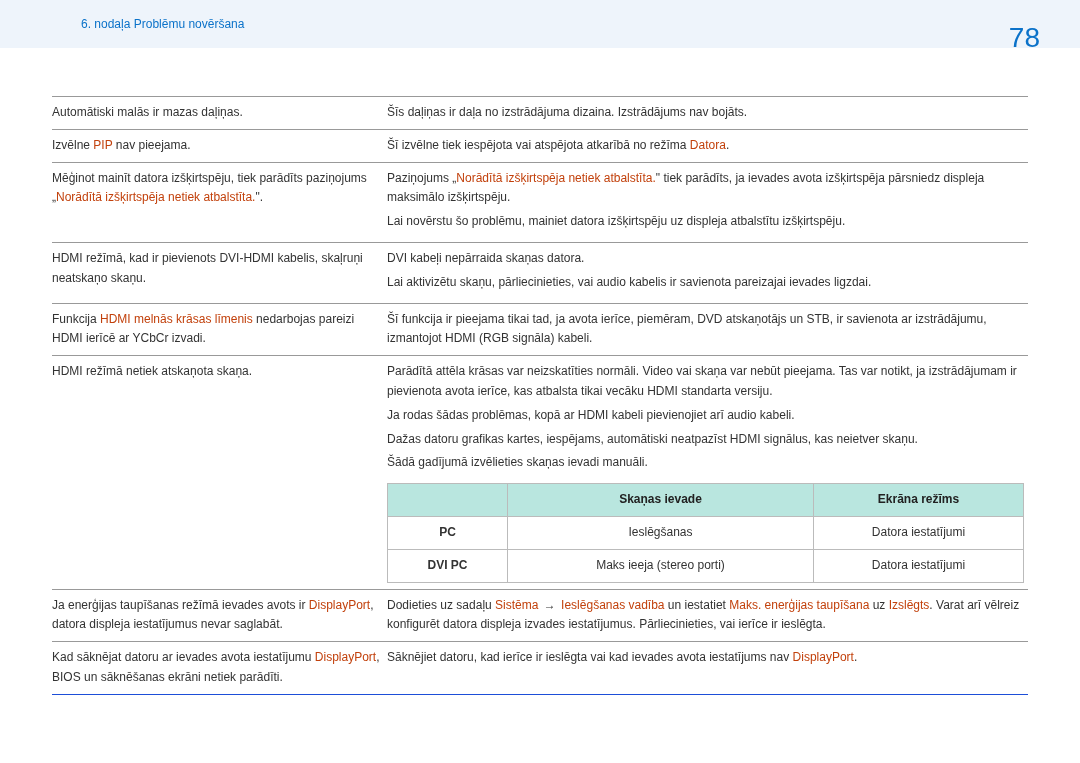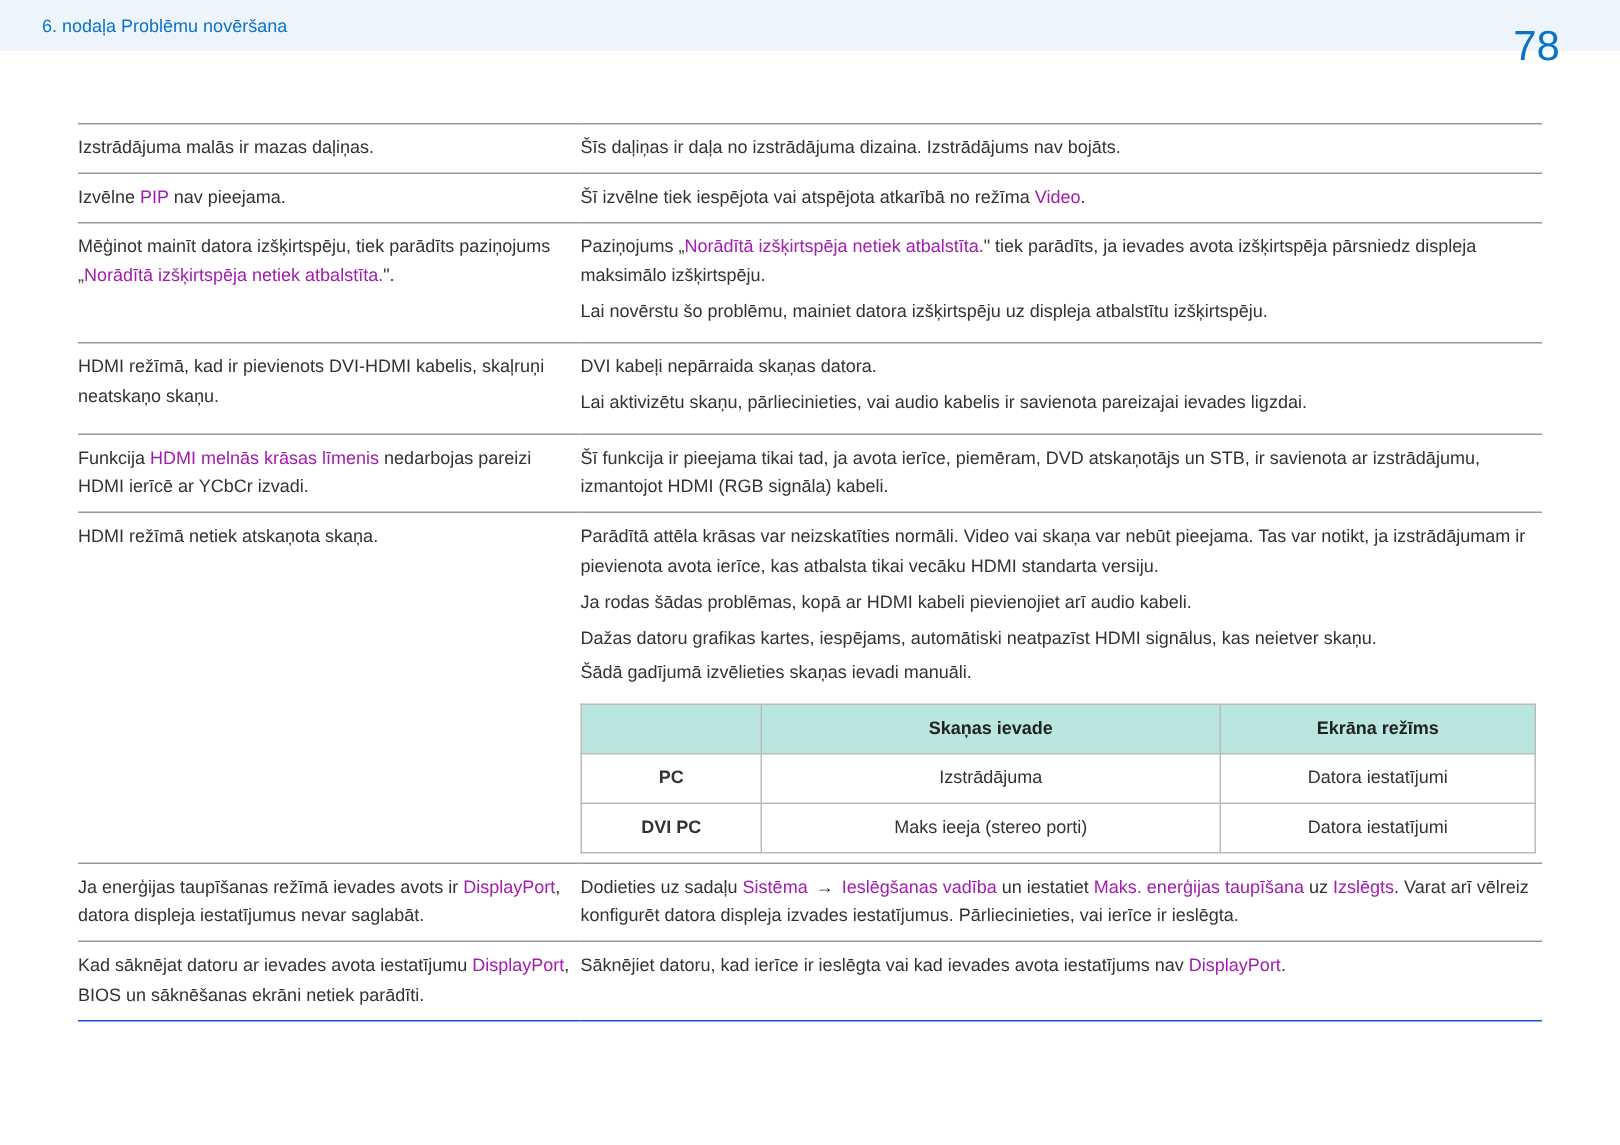--- a/index.html
+++ b/index.html
@@ -7,25 +7,25 @@
       font-family: Arial, Helvetica, sans-serif;
       font-size: 12px;
       color: #333;
       background: #fff;
       width: 1080px;
       height: 763px;
       position: relative;
     }
     .header {
       background: #eef4fb;
-      height: 34px;
+      height: 48px;
       display: flex;
       align-items: center;
       justify-content: space-between;
-      padding: 0 40px 0 28px;
+      padding: 0 40px 0 81px;
     }
     .chapter-title {
       color: #0b72c9;
       font-size: 12px;
     }
     .page-num {
       color: #0b72c9;
       font-size: 28px;
       font-weight: 400;
       margin-top: 28px;
@@ -46,21 +46,21 @@
       border-bottom: 1px solid #1d4ed8;
     }
     table.main td {
       padding: 6px 4px 6px 0;
       vertical-align: top;
     }
     td.left {
       width: 335px;
       padding-right: 10px;
     }
-    .link { color: #a21caf; }
+    .link { color: #c2410c; }
     .arrow { padding: 0 2px; }
     
     table.inner {
       border-collapse: collapse;
       width: 100%;
       margin-top: 10px;
       font-size: 12px;
     }
     table.inner th, table.inner td {
       border: 1px solid #bbb;
@@ -83,26 +83,26 @@
 
 <div class="header">
   <span class="chapter-title">6. nodaļa Problēmu novēršana</span>
   <span class="page-num">78</span>
 </div>
 
 <div class="content">
   <table class="main">
     <tbody id="tbody">
         <tr>
-          <td class="left"><span>Izstrādājuma malās ir mazas daļiņas.</span></td>
+          <td class="left"><span>Automātiski malās ir mazas daļiņas.</span></td>
           <td><span>Šīs daļiņas ir daļa no izstrādājuma dizaina. Izstrādājums nav bojāts.</span></td>
         </tr>
         <tr>
           <td class="left"><span>Izvēlne </span><span class="link">PIP</span><span> nav pieejama.</span></td>
-          <td><span>Šī izvēlne tiek iespējota vai atspējota atkarībā no režīma </span><span class="link">Video</span><span>.</span></td>
+          <td><span>Šī izvēlne tiek iespējota vai atspējota atkarībā no režīma </span><span class="link">Datora</span><span>.</span></td>
         </tr>
         <tr>
           <td class="left"><span>Mēģinot mainīt datora izšķirtspēju, tiek parādīts paziņojums „</span><span class="link">Norādītā izšķirtspēja netiek atbalstīta.</span><span>".</span></td>
           <td>
             <div class="para"><span>Paziņojums „</span><span class="link">Norādītā izšķirtspēja netiek atbalstīta.</span><span>" tiek parādīts, ja ievades avota izšķirtspēja pārsniedz displeja maksimālo izšķirtspēju.</span></div>
             <div class="para"><span>Lai novērstu šo problēmu, mainiet datora izšķirtspēju uz displeja atbalstītu izšķirtspēju.</span></div>
           </td>
         </tr>
         <tr>
           <td class="left"><span>HDMI režīmā, kad ir pievienots DVI-HDMI kabelis, skaļruņi neatskaņo skaņu.</span></td>
@@ -126,21 +126,21 @@
               <thead>
                 <tr>
                   <th style="width:120px"></th>
                   <th>Skaņas ievade</th>
                   <th style="width:210px">Ekrāna režīms</th>
                 </tr>
               </thead>
               <tbody>
                 <tr>
                   <td class="row-label">PC</td>
-                  <td>Izstrādājuma</td>
+                  <td>Ieslēgšanas</td>
                   <td>Datora iestatījumi</td>
                 </tr>
                 <tr>
                   <td class="row-label">DVI PC</td>
                   <td>Maks ieeja (stereo porti)</td>
                   <td>Datora iestatījumi</td>
                 </tr>
               </tbody>
             </table>
           </td>

